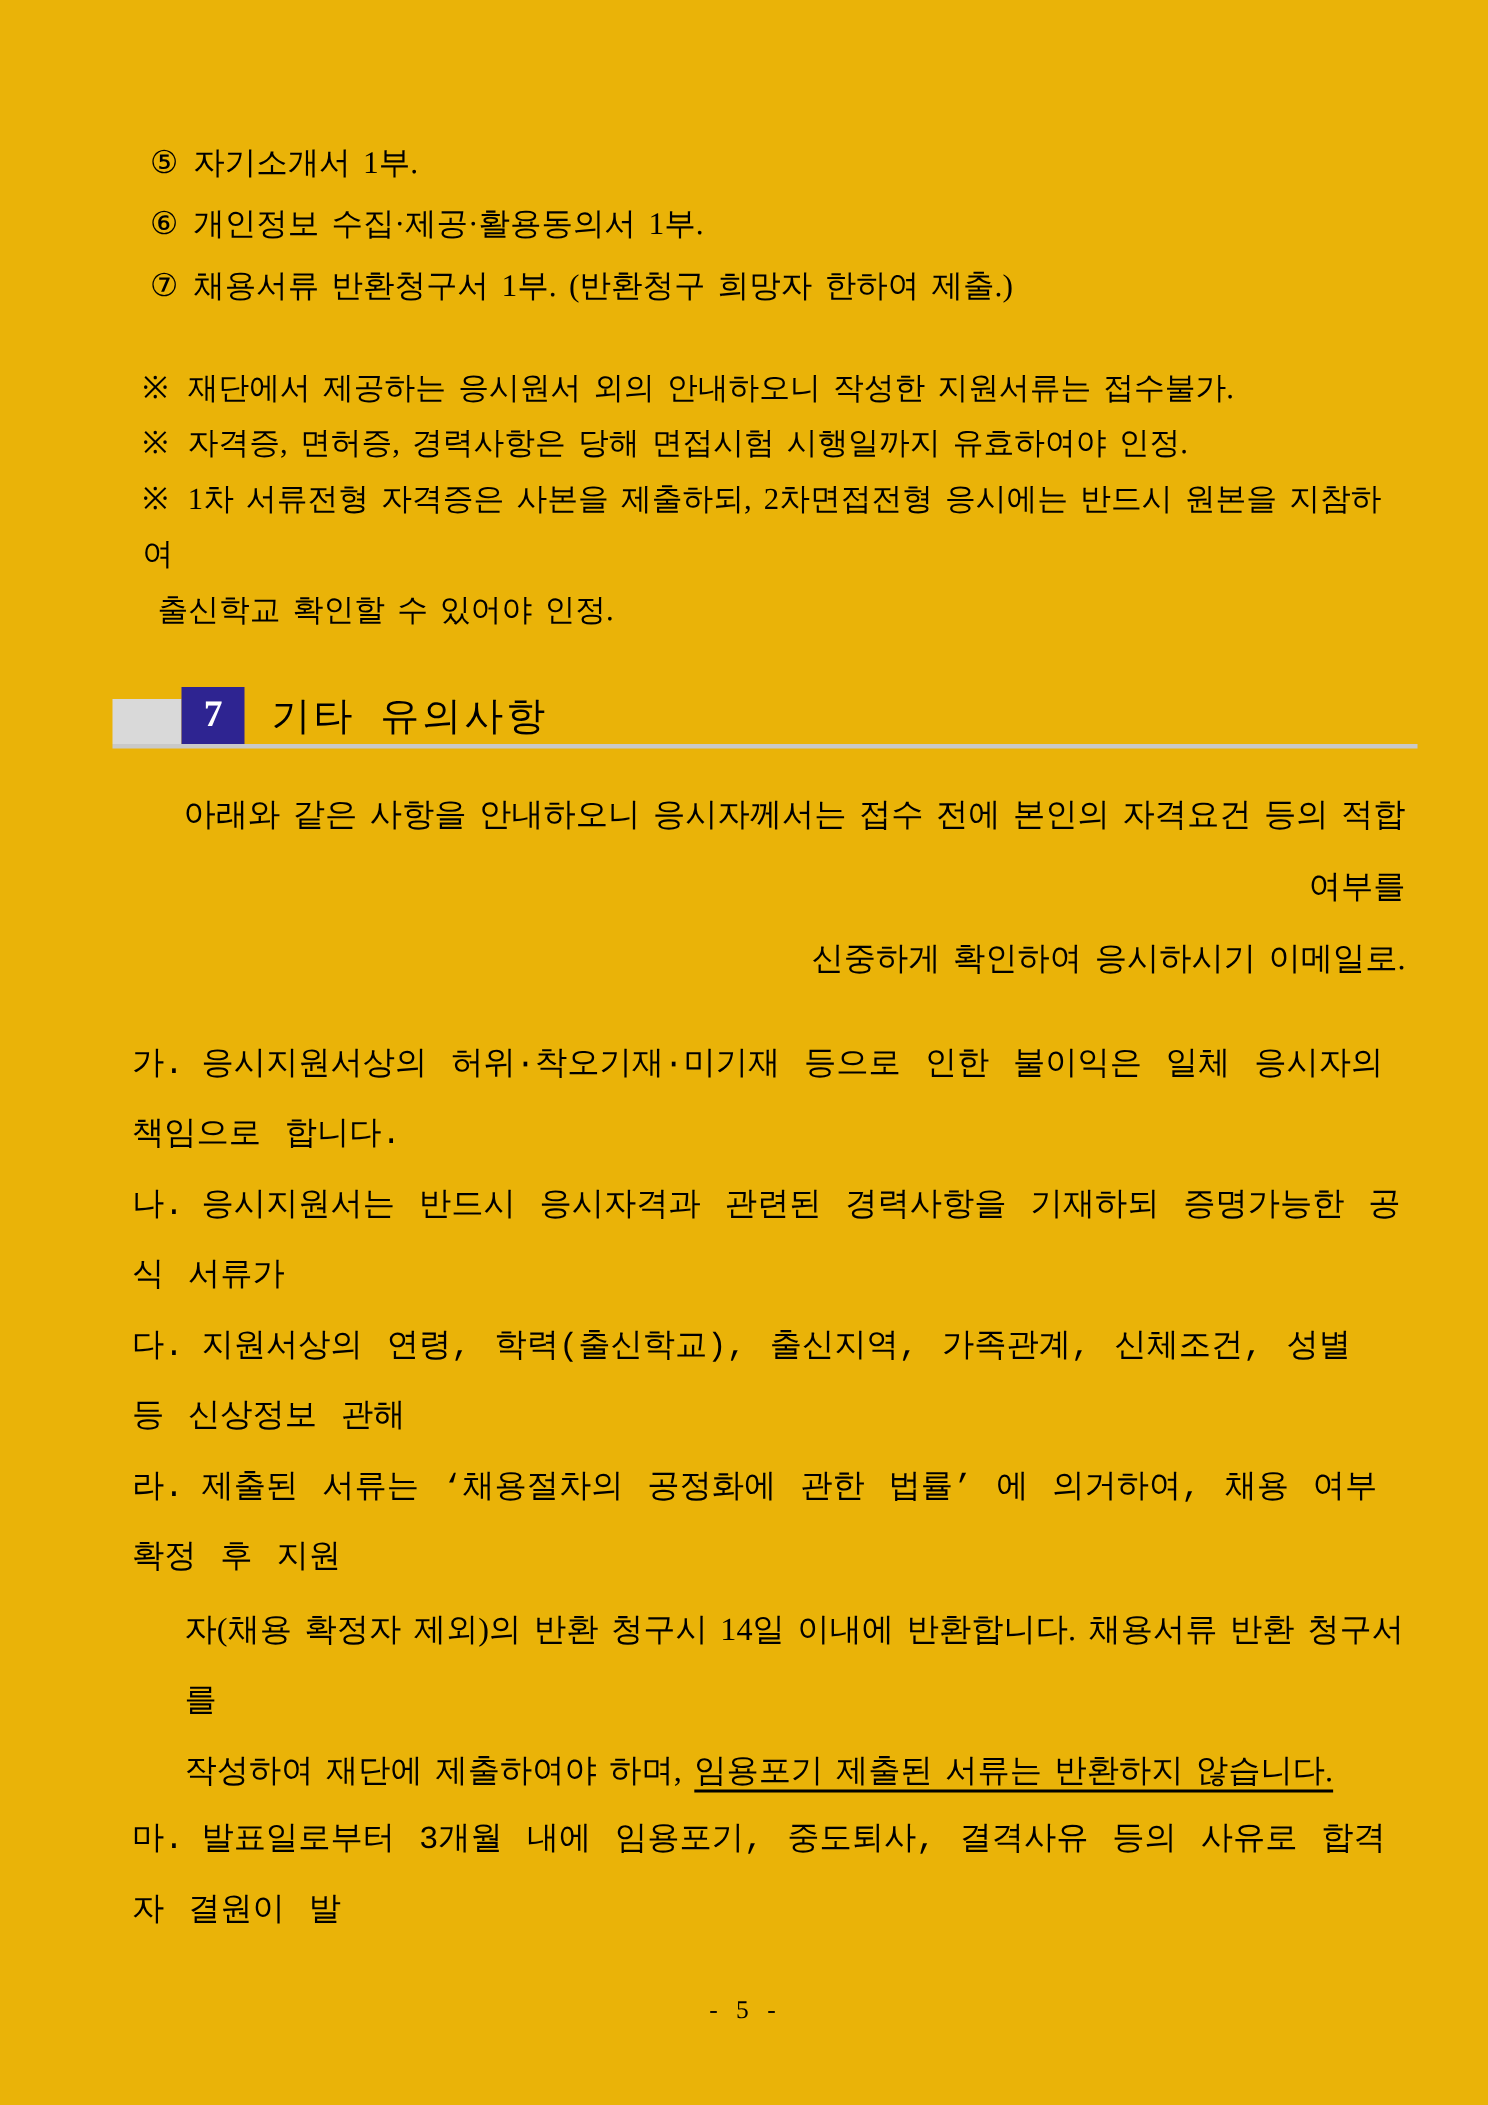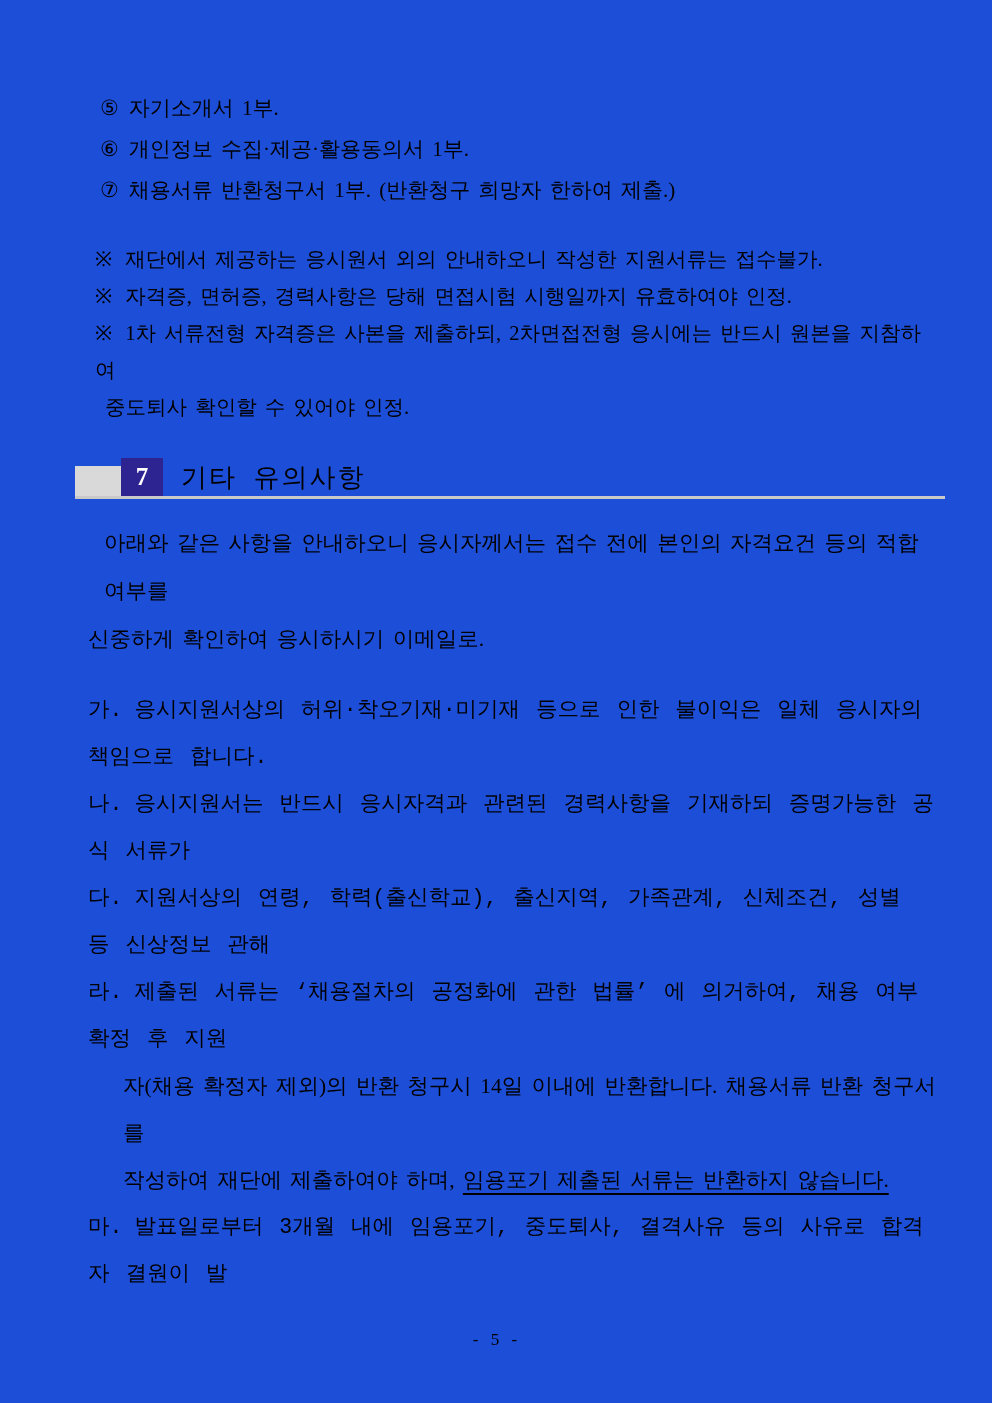--- a/index.html
+++ b/index.html
@@ -1,19 +1,19 @@
 <!DOCTYPE html>
 <html><head>
 <meta charset="utf-8">
 <style>
   html,body{margin:0;padding:0;background:#fff;}
   .page{
     position:relative;
     width:992px;height:1403px;
-    background:#1d4ed8;
+    background:#eab308;
     font-family:"Liberation Serif","DejaVu Serif",serif;
     color:#000;
     overflow:hidden;
   }
   .content{padding:88px 55px 0 88px;}
   .line{white-space:pre-wrap;word-spacing:3px;}
   
   .attachments{font-size:21px;line-height:41px;}
   .attachments .line{padding-left:12px;}
   .attachments .doc-num{margin-right:10px;}
@@ -32,21 +32,21 @@
   .numbox{
     width:42px;height:38px;
     display:flex;align-items:center;justify-content:center;
     color:#fff;font-size:25px;font-weight:bold;
   }
   .title{
     margin-left:18px;font-size:26px;font-weight:normal;
     letter-spacing:2px;word-spacing:8px;line-height:1;padding-bottom:5px;
   }
   
-  .intro{margin-top:20px;font-size:21.5px;line-height:48px;}
+  .intro{margin-top:20px;font-size:21.5px;line-height:48px;text-align:right;}
   .intro .intro-l1{padding-left:16px;}
   
   .notices{margin-top:24px;font-size:21.5px;line-height:47px;}
   .notices .ind0{padding-left:0;font-family:Liberation Mono, monospace;}
   .notices .ind1{padding-left:35px;}
   .notices .ind2{padding-left:75px;}
   .notices .label{margin-right:12px;}
   .u{text-decoration:underline;text-underline-offset:6px;text-decoration-thickness:1.5px;}
   .footer{
     position:absolute;left:0;right:0;top:1330px;
@@ -60,21 +60,21 @@
   <div class="content">
     <div class="attachments" id="attachments">
         <div class="line "><span class="label doc-num">⑤</span><span>자기소개서 1부.</span></div>
         <div class="line "><span class="label doc-num">⑥</span><span>개인정보 수집·제공·활용동의서 1부.</span></div>
         <div class="line "><span class="label doc-num">⑦</span><span>채용서류 반환청구서 1부. (반환청구 희망자 한하여 제출.)</span></div>
       </div>
     <div class="notes" id="notes">
         <div class="line note-first"><span class="label">※</span><span>재단에서 제공하는 응시원서 외의 안내하오니 작성한 지원서류는 접수불가.</span></div>
         <div class="line note-first"><span class="label">※</span><span>자격증, 면허증, 경력사항은 당해 면접시험 시행일까지 유효하여야 인정.</span></div>
         <div class="line note-first"><span class="label">※</span><span>1차 서류전형 자격증은 사본을 제출하되, 2차면접전형 응시에는 반드시 원본을 지참하여</span></div>
-        <div class="line note-cont"><span>중도퇴사 확인할 수 있어야 인정.</span></div>
+        <div class="line note-cont"><span>출신학교 확인할 수 있어야 인정.</span></div>
       </div>
     <div class="section-header" style="border-bottom-color: rgb(201, 201, 201);">
       <span class="tab" style="background: rgb(217, 217, 217);"></span>
       <span class="numbox" style="background: rgb(46, 36, 145);">7</span>
       <span class="title">기타 유의사항</span>
     </div>
     <div class="intro" id="intro">
         <div class="line intro-l1"><span>아래와 같은 사항을 안내하오니 응시자께서는 접수 전에 본인의 자격요건 등의 적합여부를</span></div>
         <div class="line intro-l2"><span>신중하게 확인하여 응시하시기 이메일로.</span></div>
       </div>

